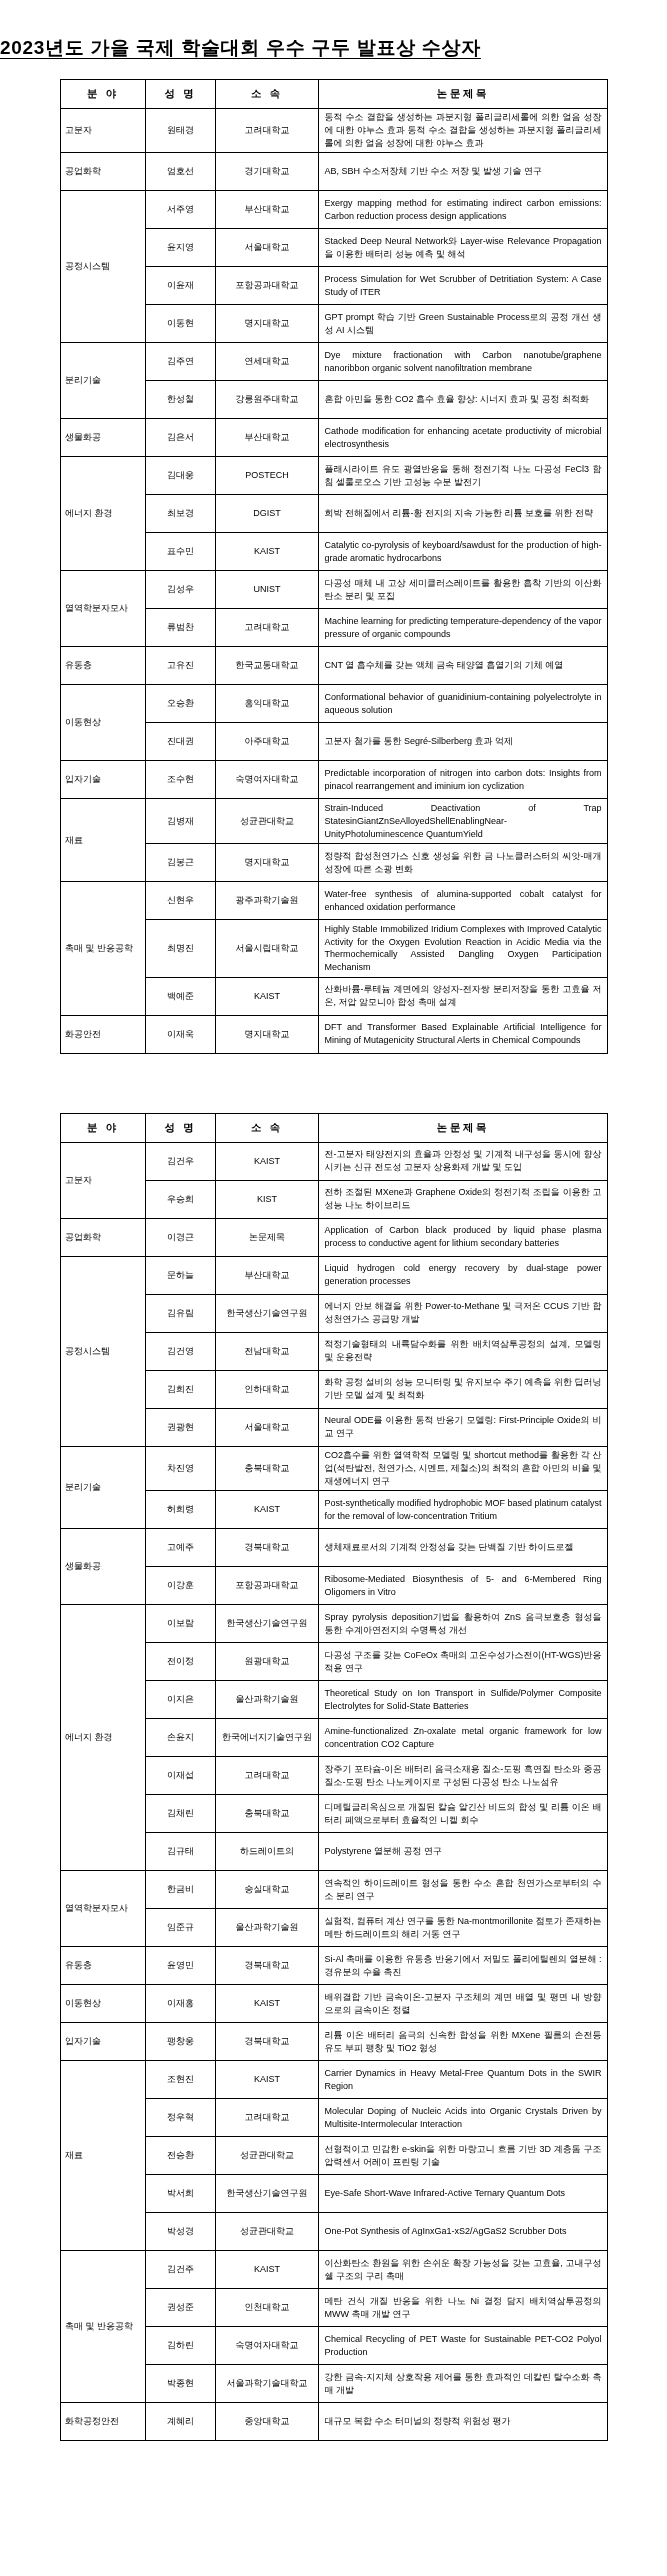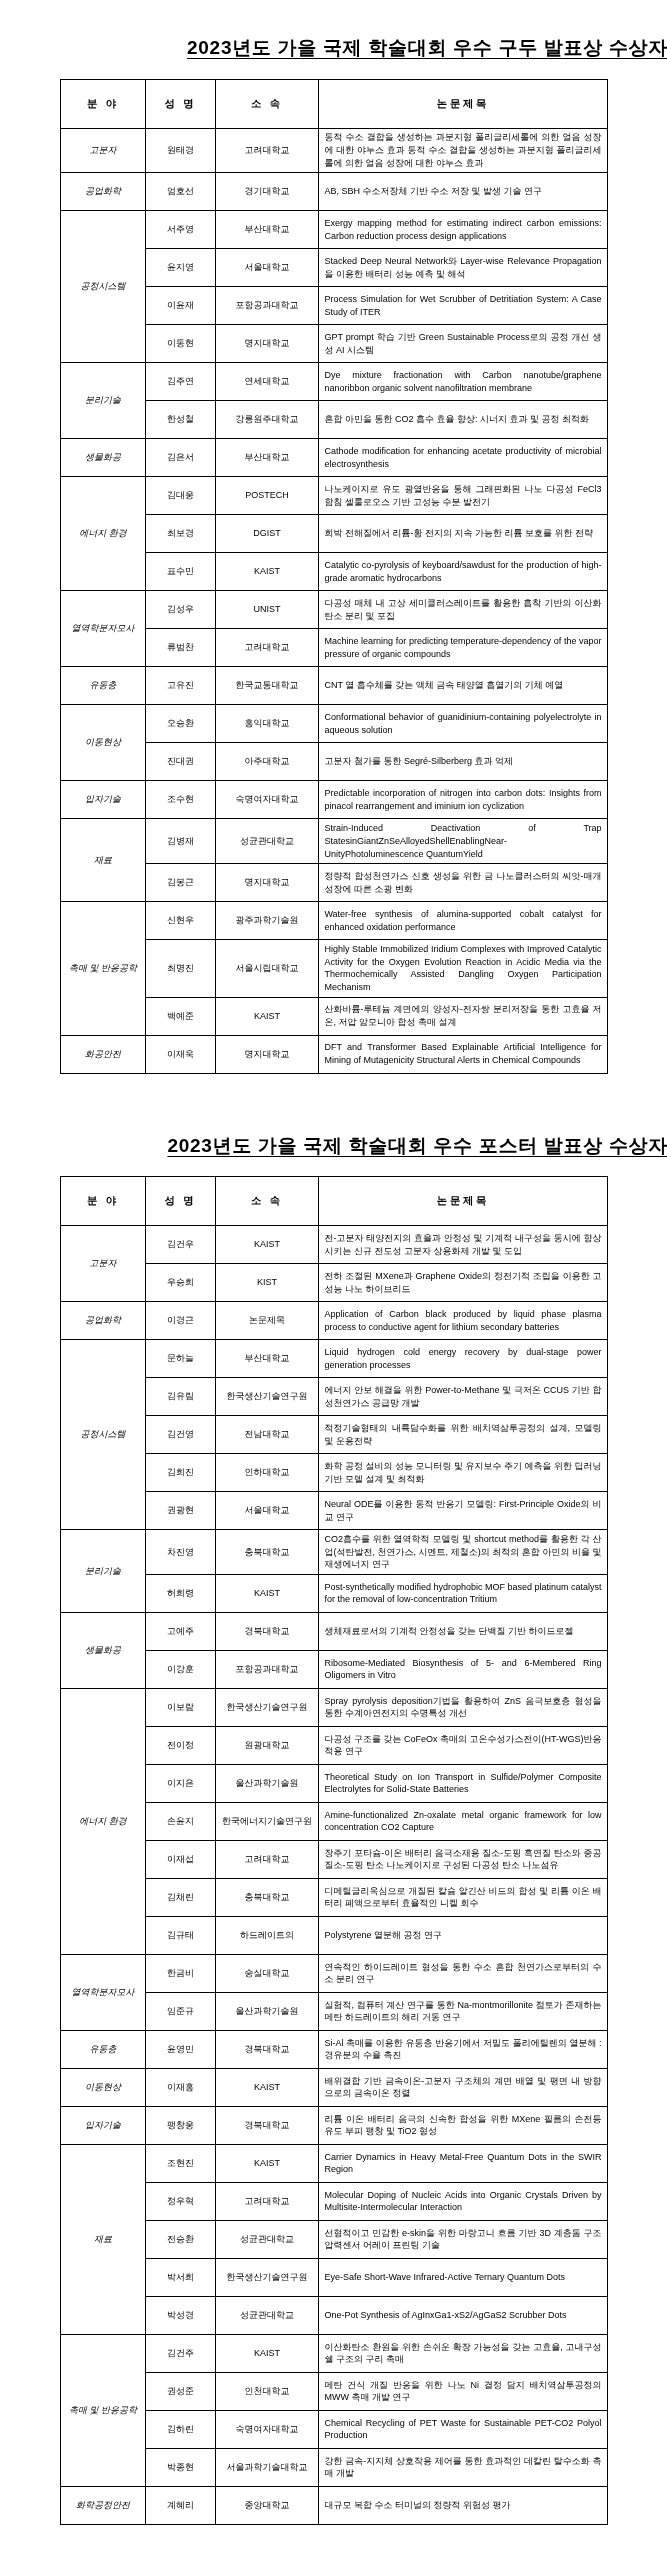--- a/index.html
+++ b/index.html
@@ -17,21 +17,21 @@
     display: block;
     padding-top: 35px;
   }
   .award-block {
     margin-bottom: 47px;
   }
   .award-block + .award-block {
     margin-top: 59px;
   }
   .doc-title {
-    text-align: right;
+    text-align: left;
     font-size: 19px;
     font-weight: bold;
     letter-spacing: 0.7px;
     margin: 0 0 17.5px 0;
     text-decoration: underline;
     text-underline-offset: 4px;
     text-decoration-thickness: 1.3px;
   }
   table.award-table {
     width: 548px;
@@ -48,38 +48,37 @@
     border: 1px solid #000;
     vertical-align: middle;
     box-sizing: border-box;
   }
   th {
     font-size: 10.4px;
     font-weight: bold;
     height: 28px;
     text-align: center;
     letter-spacing: 2.7px;
-    padding: 17px;
+    padding: 7px;
   }
   td {
     font-size: 9px;
     line-height: 12.8px;
     height: 38px;
     padding: 2.7px 5.4px;
   }
   td.center {
     text-align: center;
     padding: 2.7px 2.7px;
     word-break: keep-all;
   }
   td.field {
-    text-align: center;
+    text-align: left;
     padding: 2.7px 4px;
     word-break: keep-all;
-    font-style: italic;
   }
   td.ptitle {
     text-align: justify;
     overflow-wrap: break-word;
     margin-left: 28px;
   }
 </style>
 </head>
 <body>
 
@@ -150,21 +149,21 @@
           <tr>
             <td class="field" rowspan="1">생물화공</td>
             <td class="center">김은서</td>
             <td class="center">부산대학교</td>
             <td class="ptitle">Cathode modification for enhancing acetate productivity of microbial electrosynthesis</td>
           </tr>
           <tr>
             <td class="field" rowspan="3">에너지 환경</td>
             <td class="center">김대웅</td>
             <td class="center">POSTECH</td>
-            <td class="ptitle">나노케이지로 유도 광열반응을 통해 그래핀화된 나노 다공성 FeCl3 함침 셀룰로오스 기반 고성능 수분 발전기</td>
+            <td class="ptitle">플래시라이트 유도 광열반응을 통해 정전기적 나노 다공성 FeCl3 함침 셀룰로오스 기반 고성능 수분 발전기</td>
           </tr>
           <tr>
             <td class="center">최보경</td>
             <td class="center">DGIST</td>
             <td class="ptitle">희박 전해질에서 리튬-황 전지의 지속 가능한 리튬 보호를 위한 전략</td>
           </tr>
           <tr>
             <td class="center">표수민</td>
             <td class="center">KAIST</td>
             <td class="ptitle">Catalytic co-pyrolysis of keyboard/sawdust for the production of high-grade aromatic hydrocarbons</td>
@@ -234,21 +233,20 @@
             <td class="field" rowspan="1">화공안전</td>
             <td class="center">이재욱</td>
             <td class="center">명지대학교</td>
             <td class="ptitle">DFT and Transformer Based Explainable Artificial Intelligence for Mining of Mutagenicity Structural Alerts in Chemical Compounds</td>
           </tr>
         </tbody>
     </table>
   </section>
 
   <section class="award-block">
-    <h1 class="doc-title">2023년도 가을 국제 학술대회 우수 포스터 발표상 수상자</h1>
     <table class="award-table">
       <colgroup>
         <col class="c-field">
           <col class="c-name">
           <col class="c-aff">
           <col class="c-title">
       </colgroup>
       <thead>
         <tr>
           <th>분 야</th>

